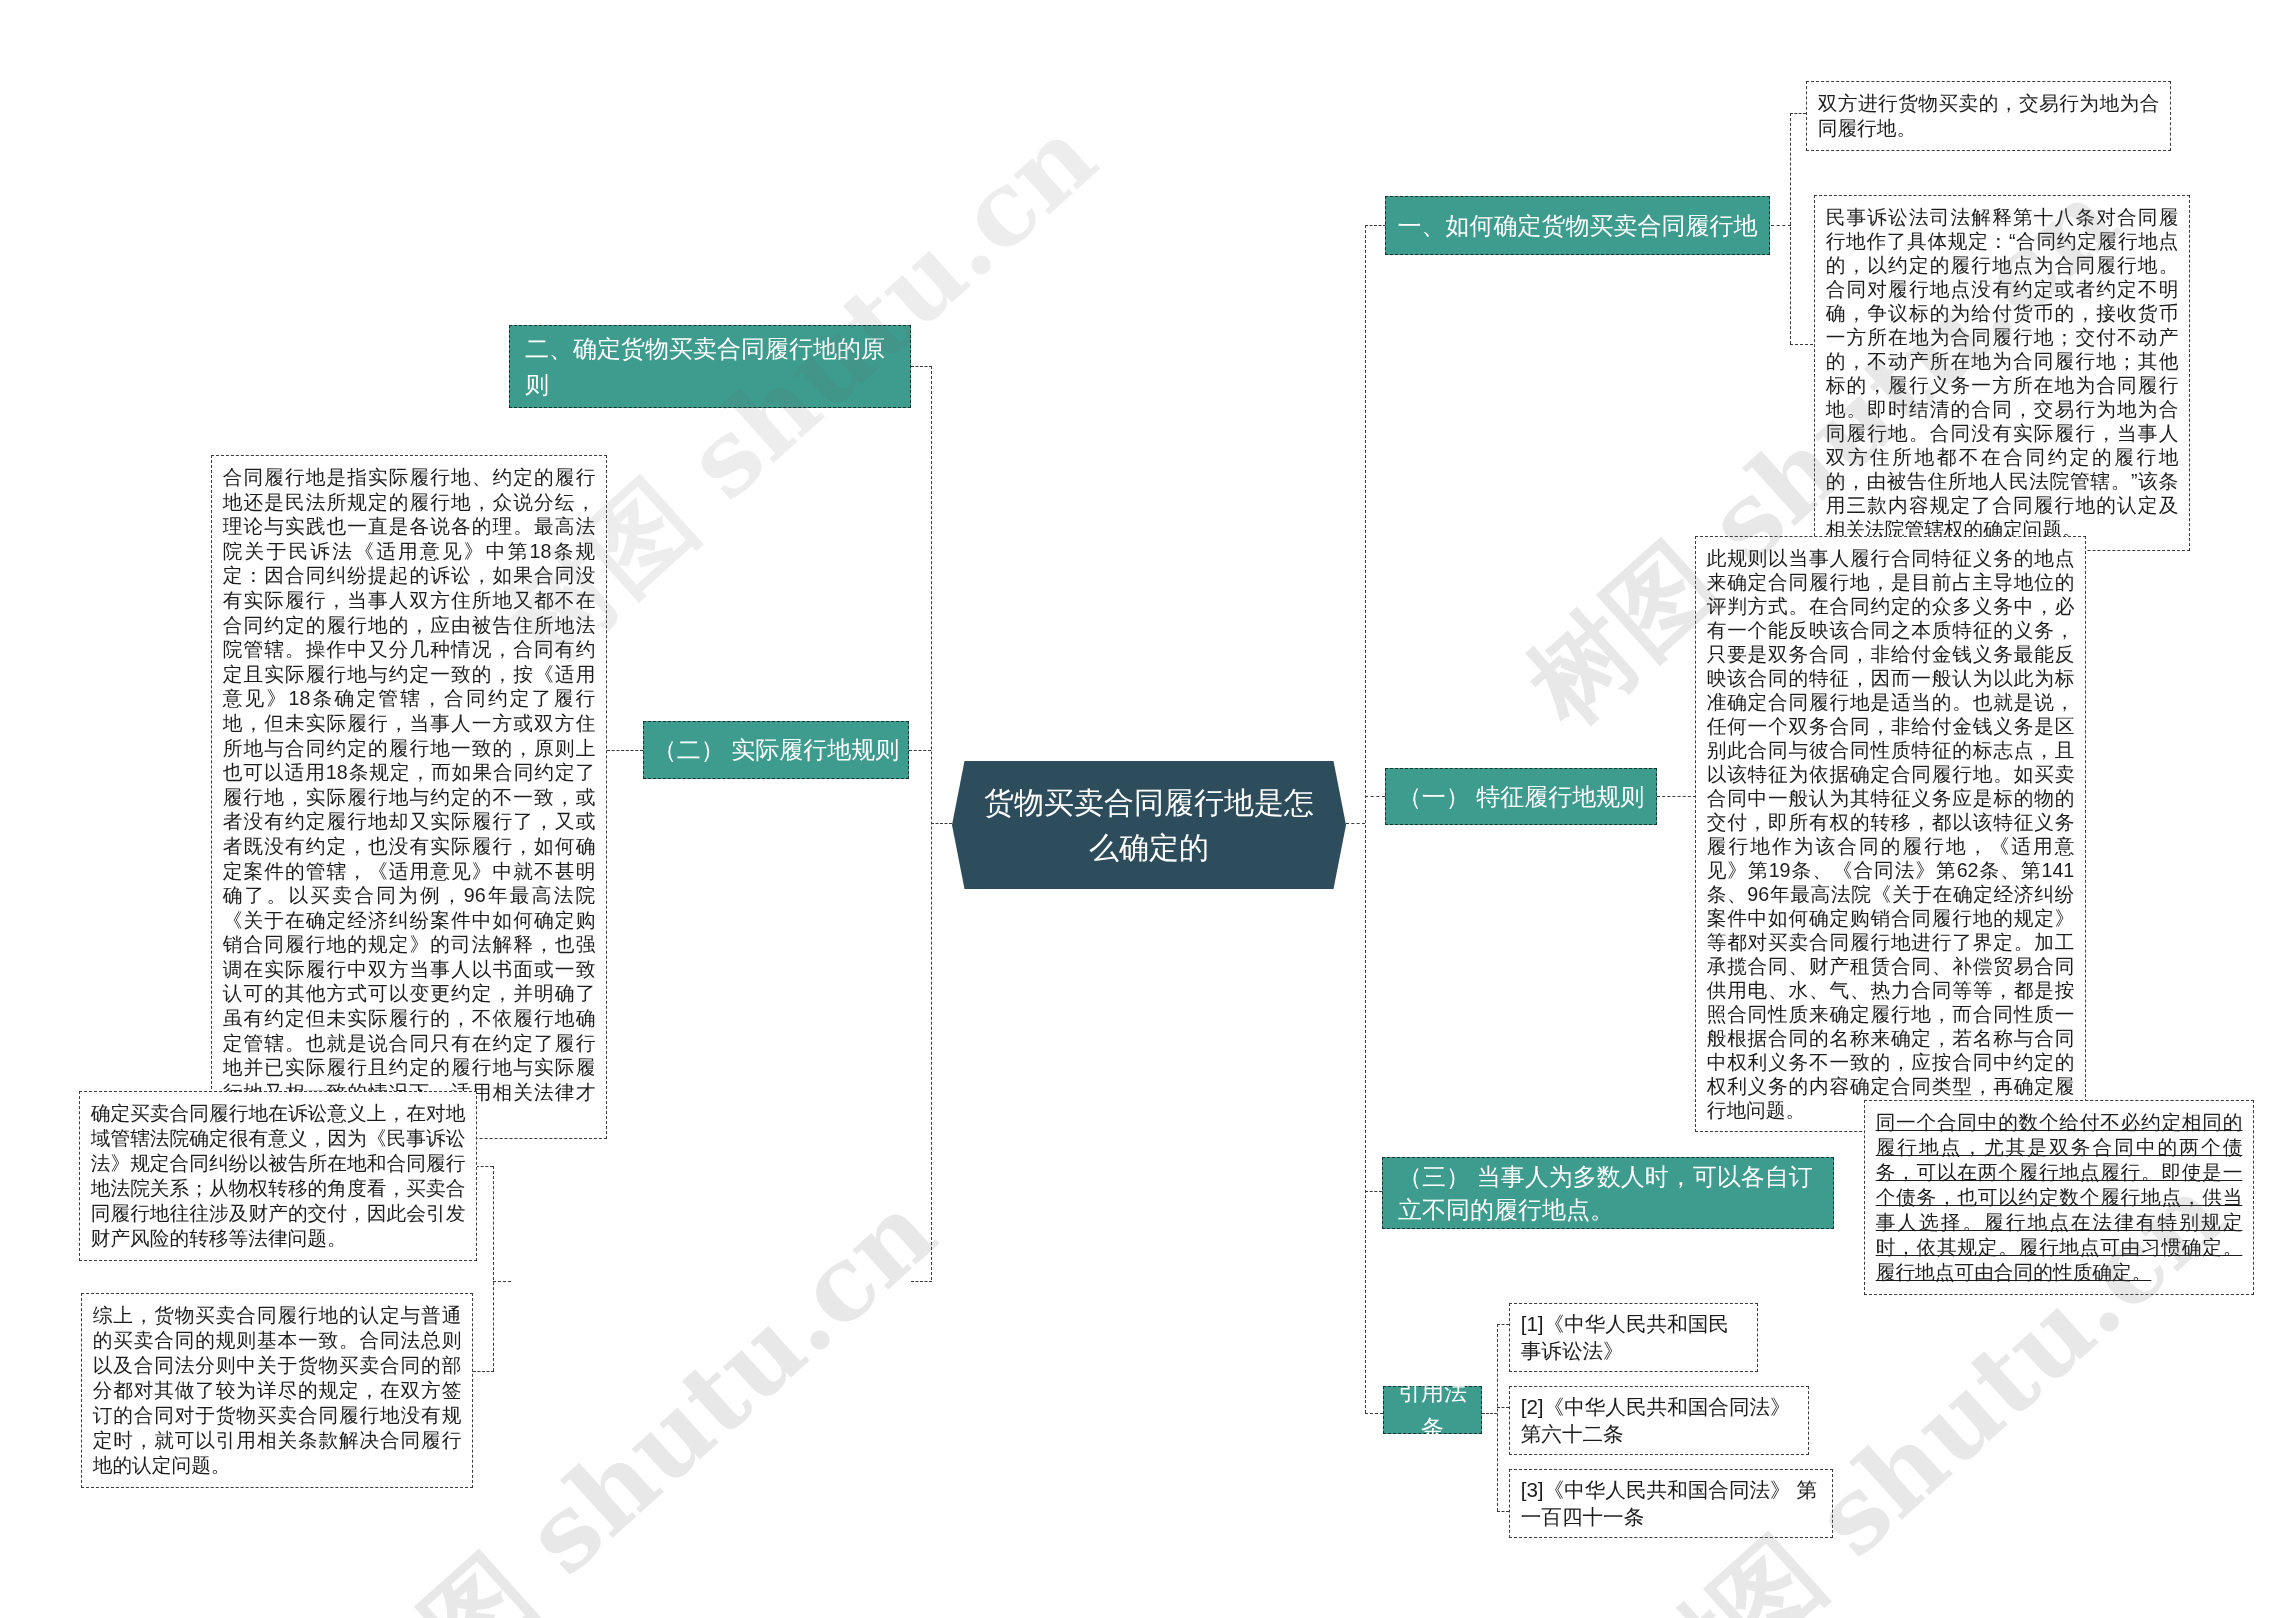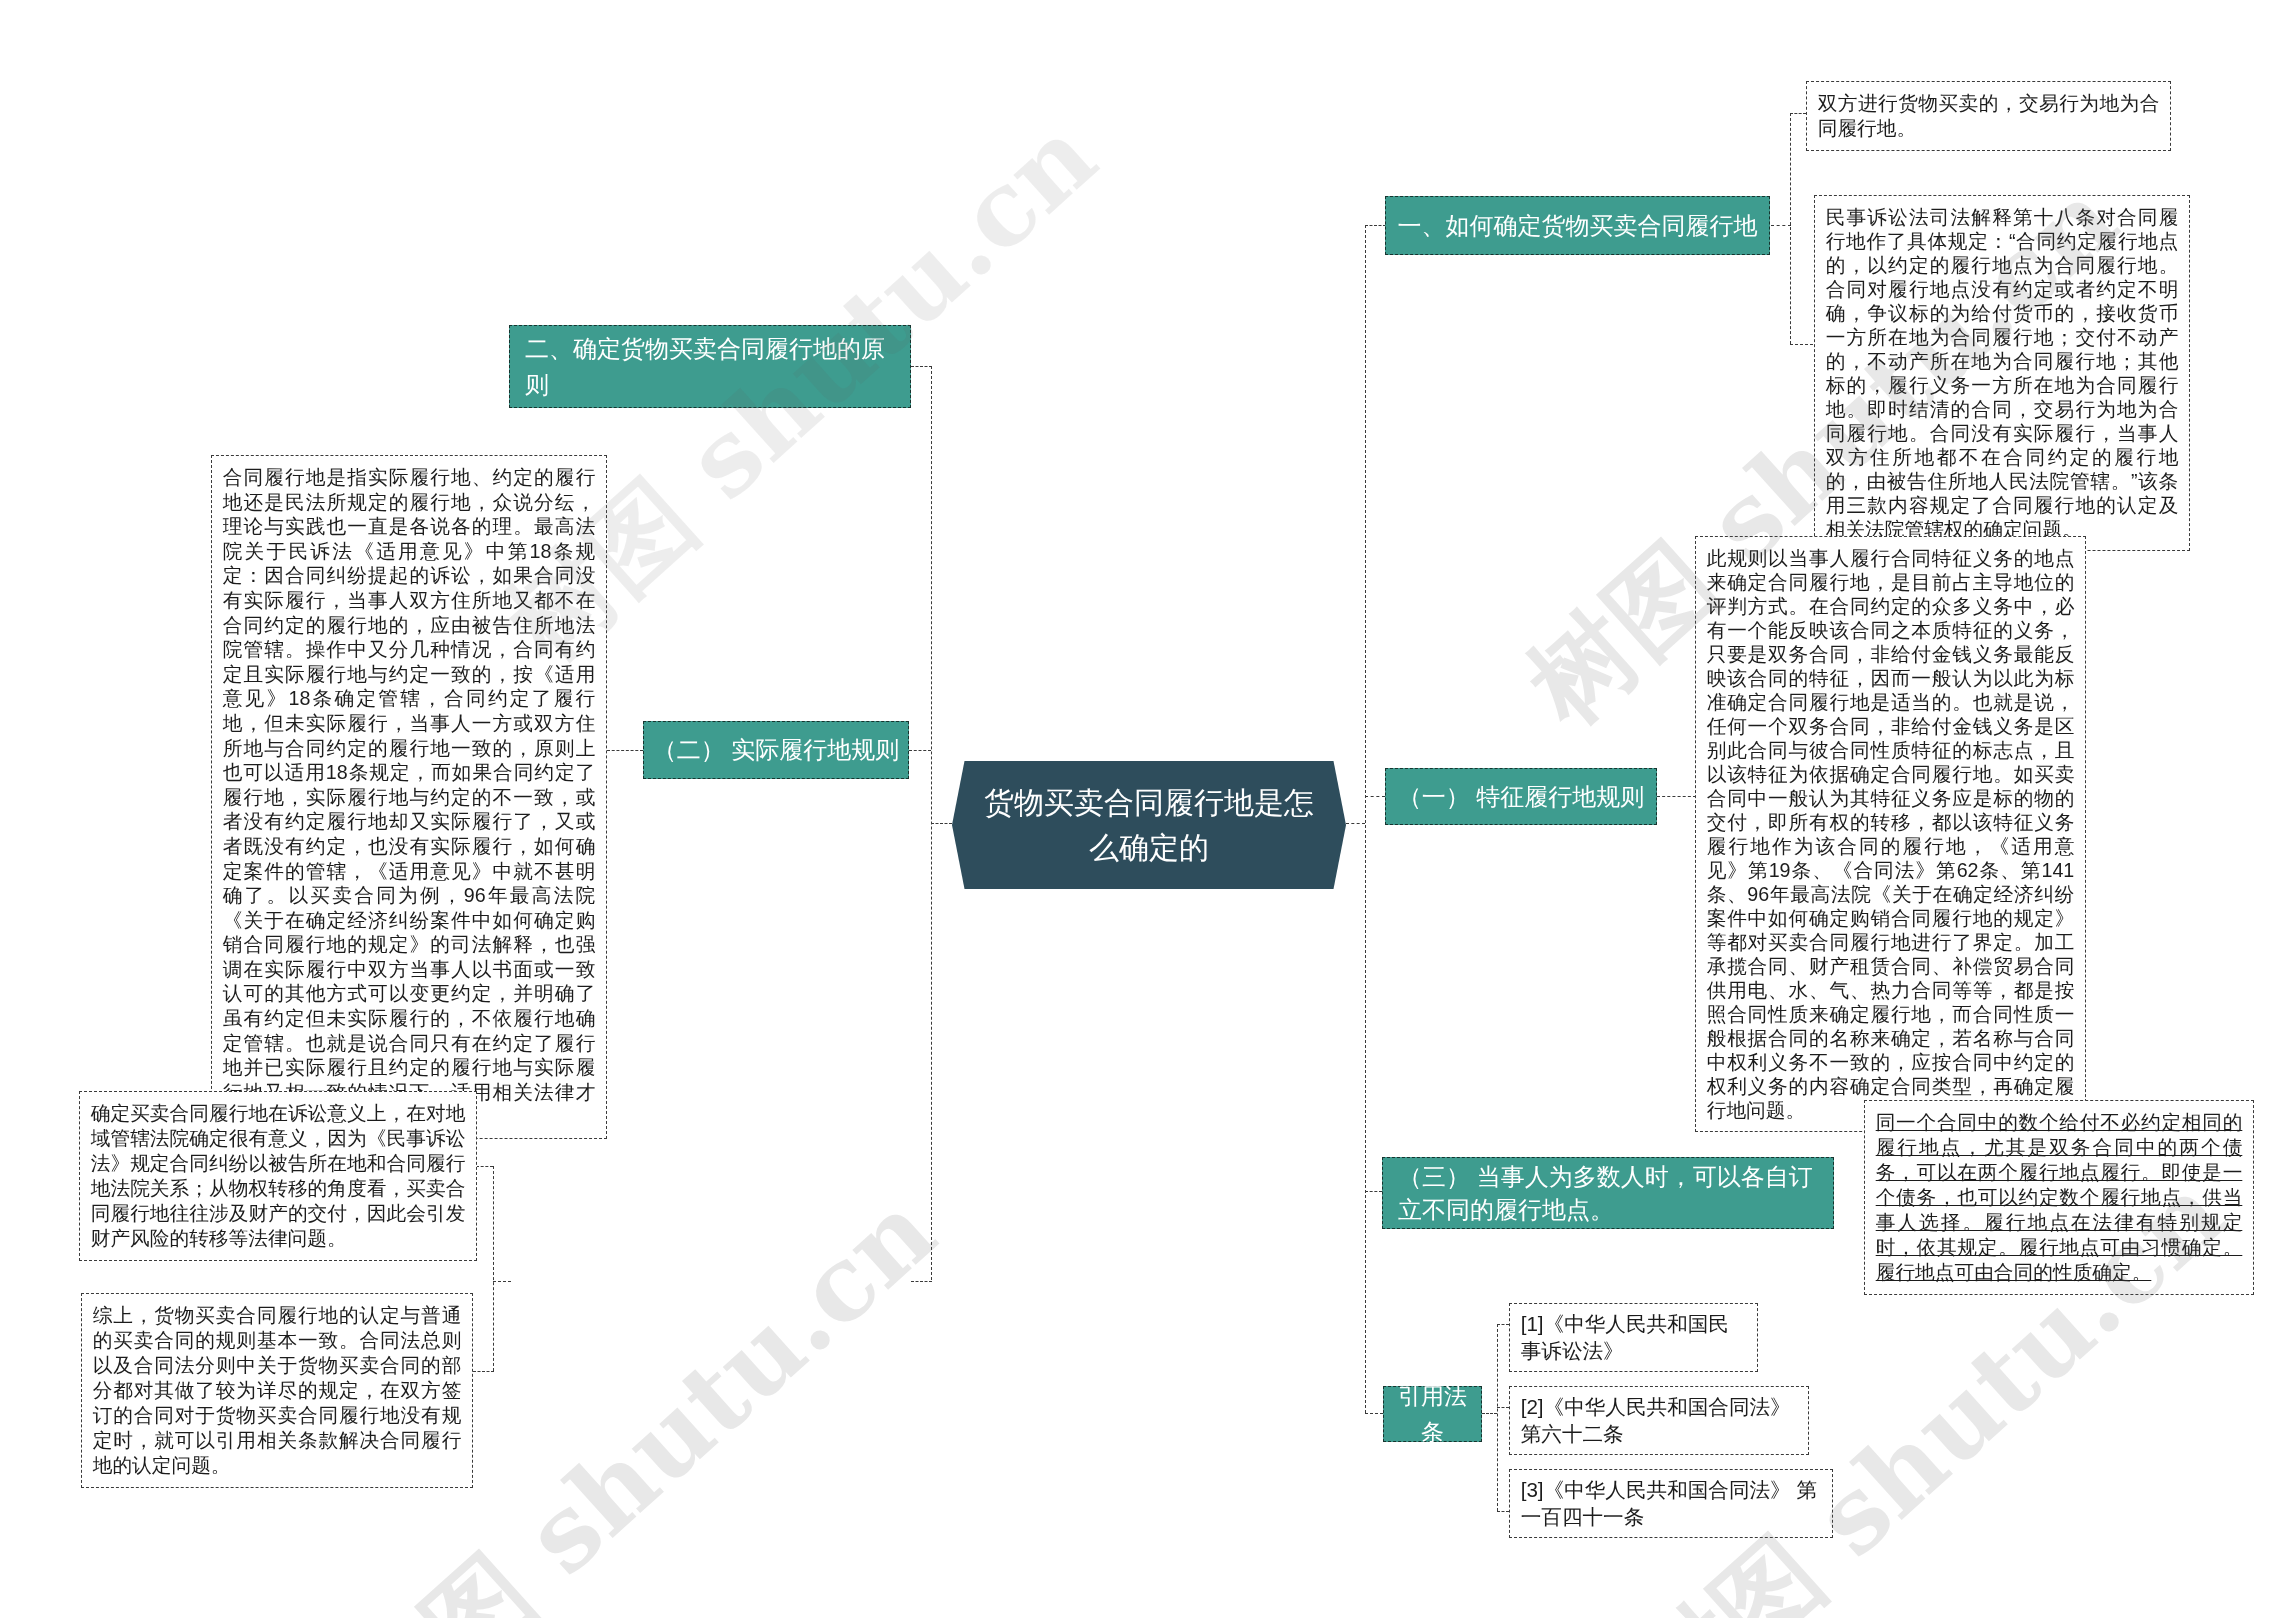--- a/index.html
+++ b/index.html
@@ -60,21 +60,21 @@
   }
 
   
   #note-r1a { left:1806px; top:81px;  width:365px; }
   #note-r1b { left:1814px; top:195px; width:376px; line-height:24px; }
   #topic-b1 { left:1385px; top:196px; width:385px; height:59px; }
   #topic-s1 { left:1385px; top:768px; width:272px; height:57px; }
   #note-s1  { left:1695px; top:536px; width:391px; line-height:24px; }
   #topic-s3 { left:1382px; top:1157px; width:452px; line-height:33px; padding:1.8px 15px; }
   #note-s3  { left:1864px; top:1100px; width:390px;text-decoration:underline; }
-  #topic-cite { left:1383px; top:1386px; width:99px; height:56px; font-size:23px; }
+  #topic-cite { left:1383px; top:1386px; width:99px; height:48px; font-size:23px; }
   #cite-1 { left:1509px; top:1303px; width:249px; }
   #cite-2 { left:1509px; top:1386px; width:300px; }
   #cite-3 { left:1509px; top:1469px; width:324px; }
   #topic-b2 { left:509px; top:325px; width:402px; line-height:36px; padding:4.5px 15px; }
   #note-l1  { left:211px; top:455px; width:396px; line-height:24.6px; }
   #topic-s2 { left:643px; top:721px; width:266px; height:58px; }
   #topic-b3 { left:511px; top:1241px; width:399px; line-height:36px; padding:4.5px 15px; }
   #note-l2a { left:79px; top:1091px; width:398px; }
   #note-l2b { left:81px; top:1293px; width:392px; }
 

